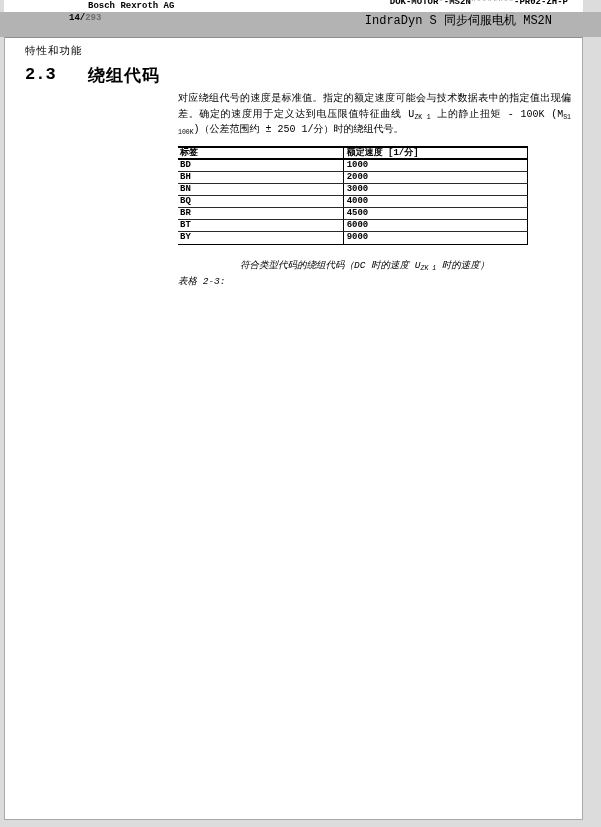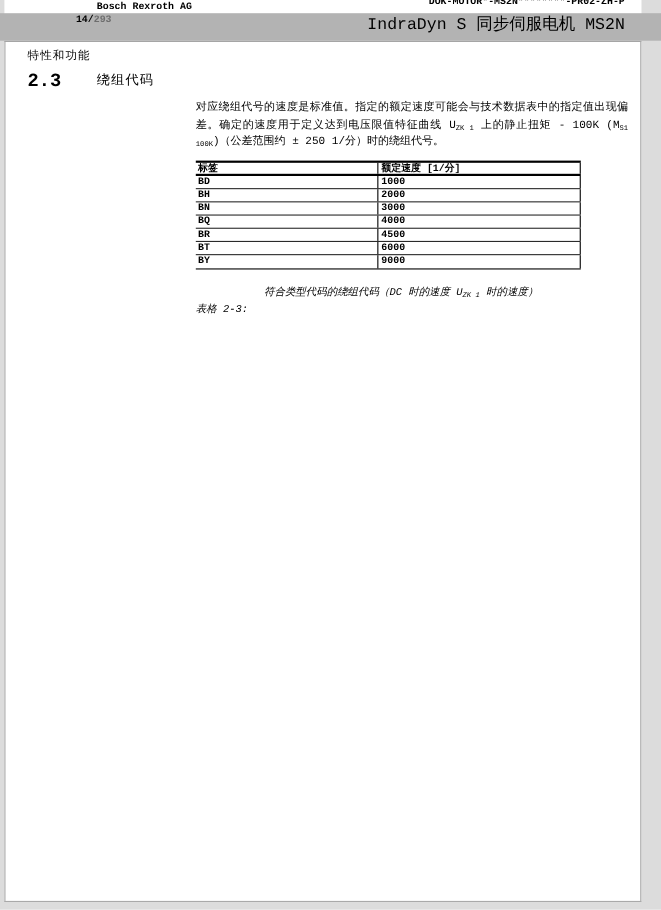--- a/index.html
+++ b/index.html
@@ -12,29 +12,29 @@
   .abs{position:absolute;}
   
   .gap-band{left:0;top:12px;width:601px;height:25px;background:#b3b3b3;}
   .prev-page-white-a{left:4px;top:0;width:579px;height:13px;background:#fff;}
   .prev-page-white-b{left:340px;top:0;width:243px;height:26px;background:#fff;}
   
   .pg-num{left:25px;top:13px;font-size:9px;font-weight:700;white-space:nowrap;margin-left:44px;}
   .pg-num .total{color:#6e6e6e;}
   .company{left:88px;top:1px;font-size:9px;font-weight:700;white-space:nowrap;}
   .doc-code{right:33px;top:-3px;font-size:9px;font-weight:700;white-space:nowrap;}
-  .doc-subtitle{right:33px;top:12px;font-size:15px;white-space:nowrap;}
+  .doc-subtitle{right:49px;top:12px;font-size:12px;white-space:nowrap;}
   
   .page{
     left:4px;top:37px;width:579px;height:783px;background:#fff;
     border:1px solid #a9a9a9;border-top-color:#8f8f8f;box-sizing:border-box;
   }
   .breadcrumb{left:25px;top:44px;font-size:10.5px;letter-spacing:1px;white-space:nowrap;}
   .sec-num{left:25px;top:65px;font-size:17px;font-weight:700;white-space:nowrap;}
-  .sec-title{left:88px;top:64px;font-size:12px;font-weight:400;letter-spacing:1px;white-space:nowrap;}
+  .sec-title{left:88px;top:64px;font-size:17px;font-weight:700;letter-spacing:1px;white-space:nowrap;}
   .para{
     left:178px;top:91px;width:393px;
     font-size:10px;line-height:15.5px;text-align:justify;
   }
   sub{font-size:6.5px;vertical-align:-2px;line-height:0;}
   
   .wtable{
     left:178px;top:146px;width:350px;
     border-top:2px solid #000;border-bottom:1px solid #000;
     font-size:9px;

